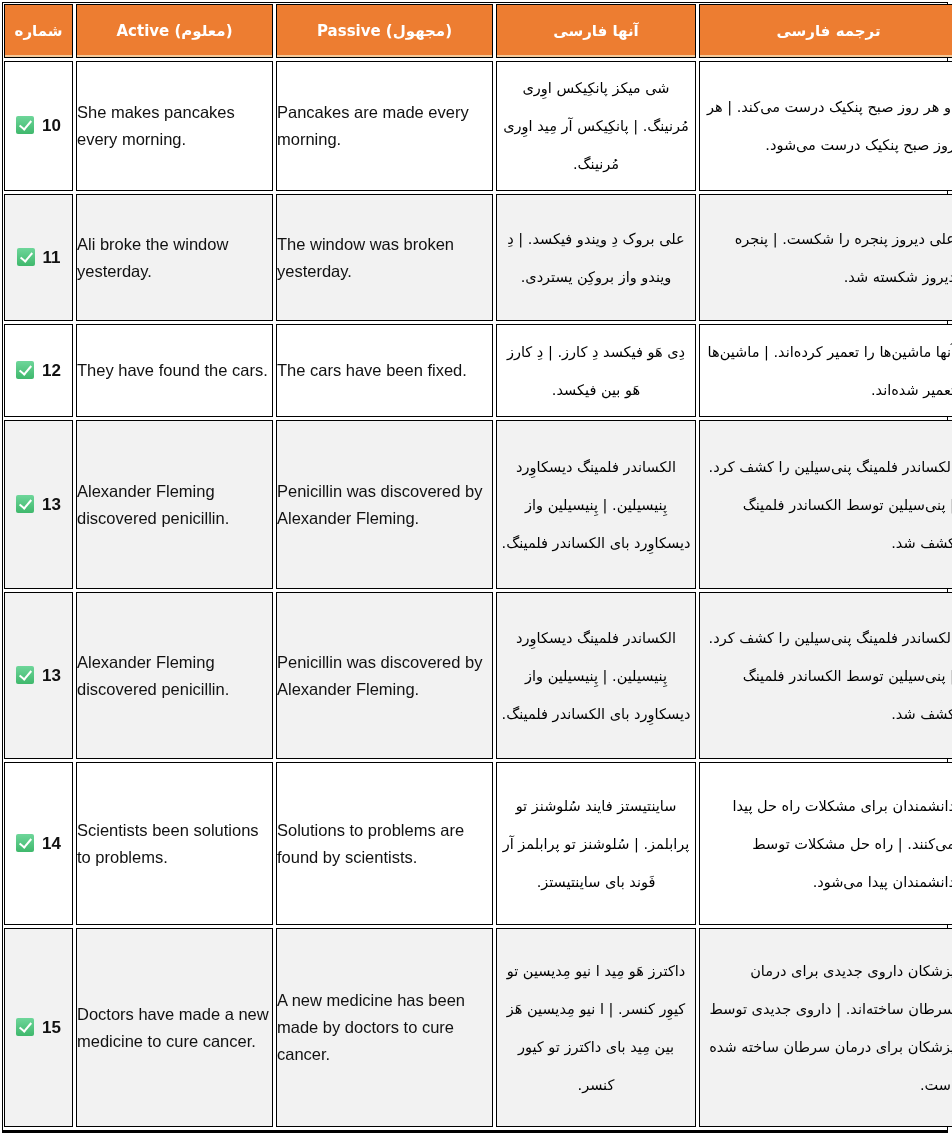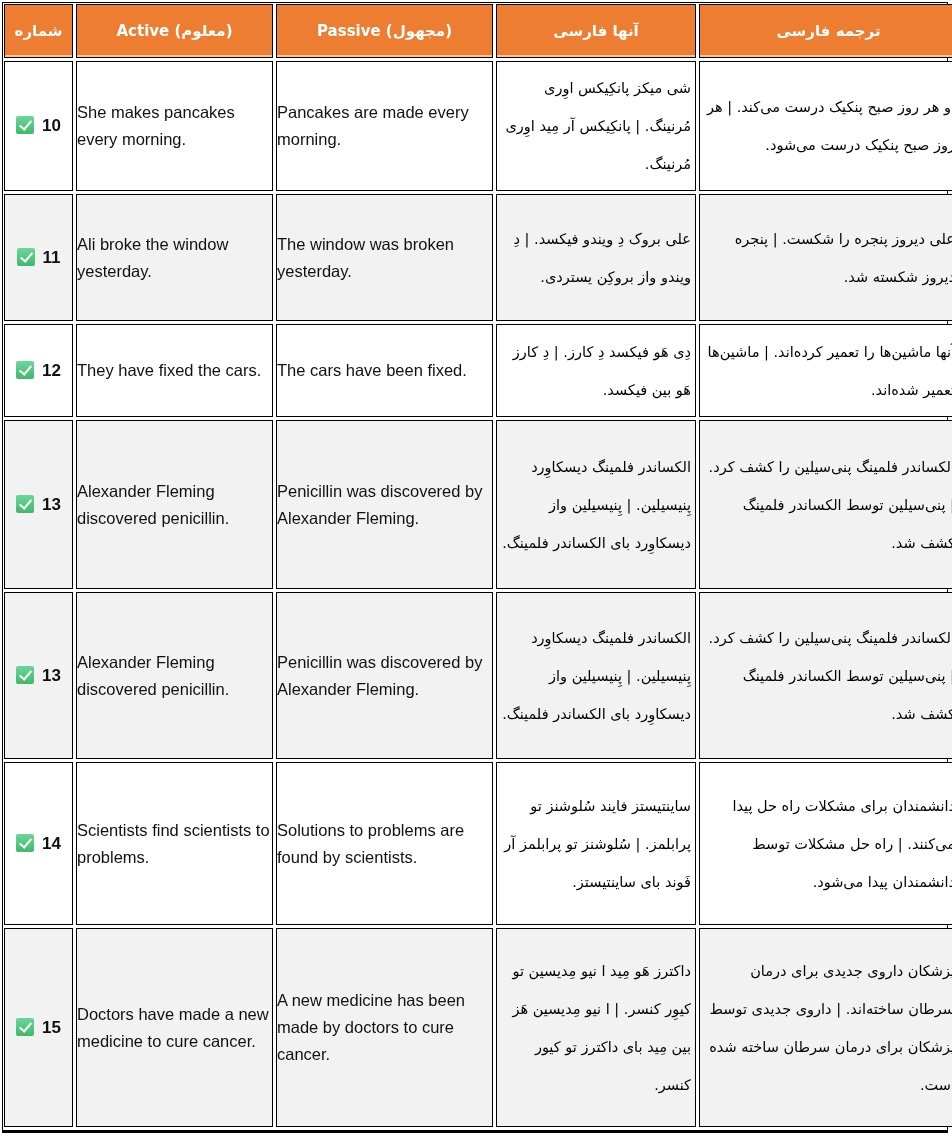--- a/index.html
+++ b/index.html
@@ -97,21 +97,21 @@
     padding-left: 3px;
     padding-right: 2px;
   }
   td.fa {
     direction: rtl;
     font-family: "DejaVu Sans", sans-serif;
     font-size: 14.5px;
     line-height: 38px;
     color: #000;
   }
-  td.fa.pron { text-align: right; padding: 0 4px; }
+  td.fa.pron { text-align: center; padding: 0 4px; }
   td.fa.trans { text-align: right; padding-right: 2px; padding-left: 6px; }
 </style>
 </head>
 <body>
 
 <div class="outer"></div>
 
 <table class="grid">
   <colgroup>
     <col style="width:69px">
@@ -148,21 +148,21 @@
       <td class="en">Ali broke the window yesterday.</td>
       <td class="en">The window was broken yesterday.</td>
       <td class="fa pron">علی بروک دِ ویندو فیکسد. | دِ ویندو واز بروکِن یستردی.</td>
       <td class="fa trans">علی دیروز پنجره را شکست. | پنجره دیروز شکسته شد.</td>
     </tr>
 
     <tr class="row-white" style="height:93px">
       <td class="num">
         <span class="check"></span><span>12</span>
       </td>
-      <td class="en">They have fixed the cars.</td>
+      <td class="en">They have found the cars.</td>
       <td class="en">The cars have been fixed.</td>
       <td class="fa pron">دِی هَو فیکسد دِ کارز. | دِ کارز هَو بین فیکسد.</td>
       <td class="fa trans">آنها ماشین‌ها را تعمیر کرده‌اند. | ماشین‌ها تعمیر شده‌اند.</td>
     </tr>
 
     <tr class="row-gray" style="height:169px">
       <td class="num">
         <span class="check"></span><span>13</span>
       </td>
       <td class="en">Alexander Fleming discovered penicillin.</td>
@@ -178,21 +178,21 @@
       <td class="en">Alexander Fleming discovered penicillin.</td>
       <td class="en">Penicillin was discovered by Alexander Fleming.</td>
       <td class="fa pron">الکساندر فلمینگ دیسکاوِرد پِنیسیلین. | پِنیسیلین واز دیسکاوِرد بای الکساندر فلمینگ.</td>
       <td class="fa trans">الکساندر فلمینگ پنی‌سیلین را کشف کرد. | پنی‌سیلین توسط الکساندر فلمینگ کشف شد.</td>
     </tr>
 
     <tr class="row-white" style="height:163px">
       <td class="num">
         <span class="check"></span><span>14</span>
       </td>
-      <td class="en">Scientists find scientists to problems.</td>
+      <td class="en">Scientists been solutions to problems.</td>
       <td class="en">Solutions to problems are found by scientists.</td>
       <td class="fa pron">ساینتیستز فایند سُلوشنز تو پرابلمز. | سُلوشنز تو پرابلمز آر فَوند بای ساینتیستز.</td>
       <td class="fa trans">دانشمندان برای مشکلات راه حل پیدا می‌کنند. | راه حل مشکلات توسط دانشمندان پیدا می‌شود.</td>
     </tr>
 
     <tr class="row-gray" style="height:199px">
       <td class="num">
         <span class="check"></span><span>15</span>
       </td>
       <td class="en">Doctors have made a new medicine to cure cancer.</td>

